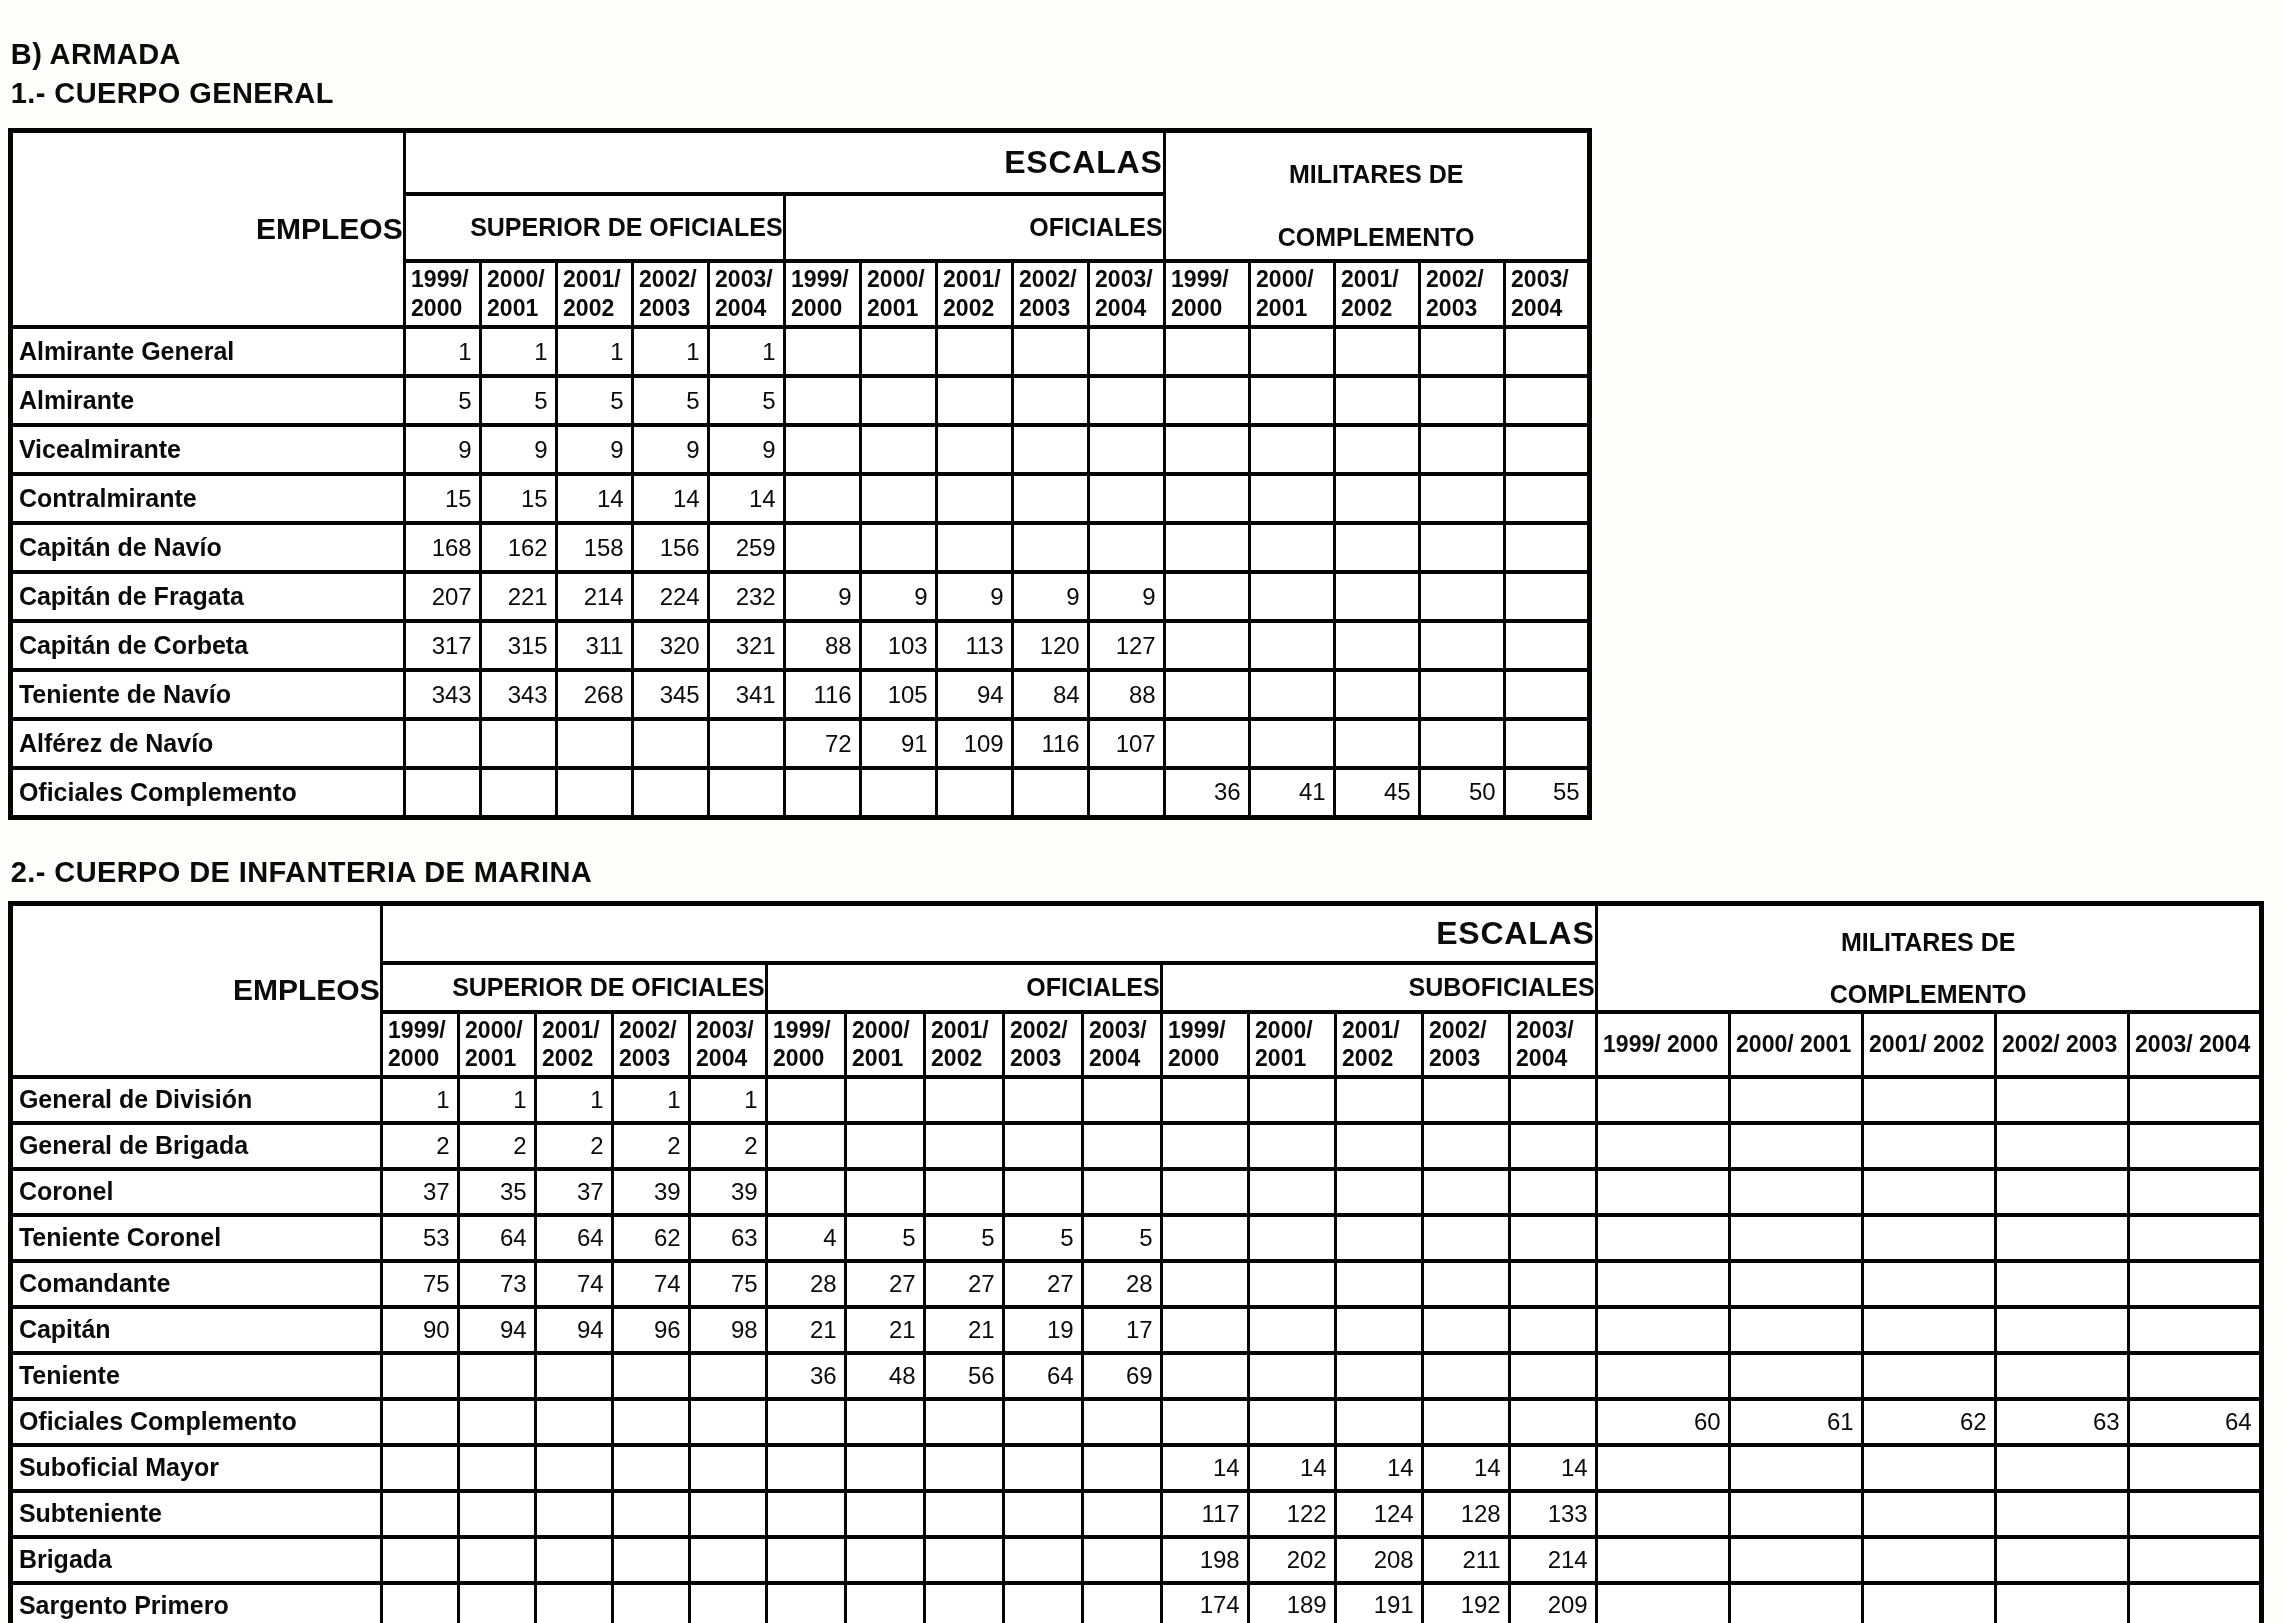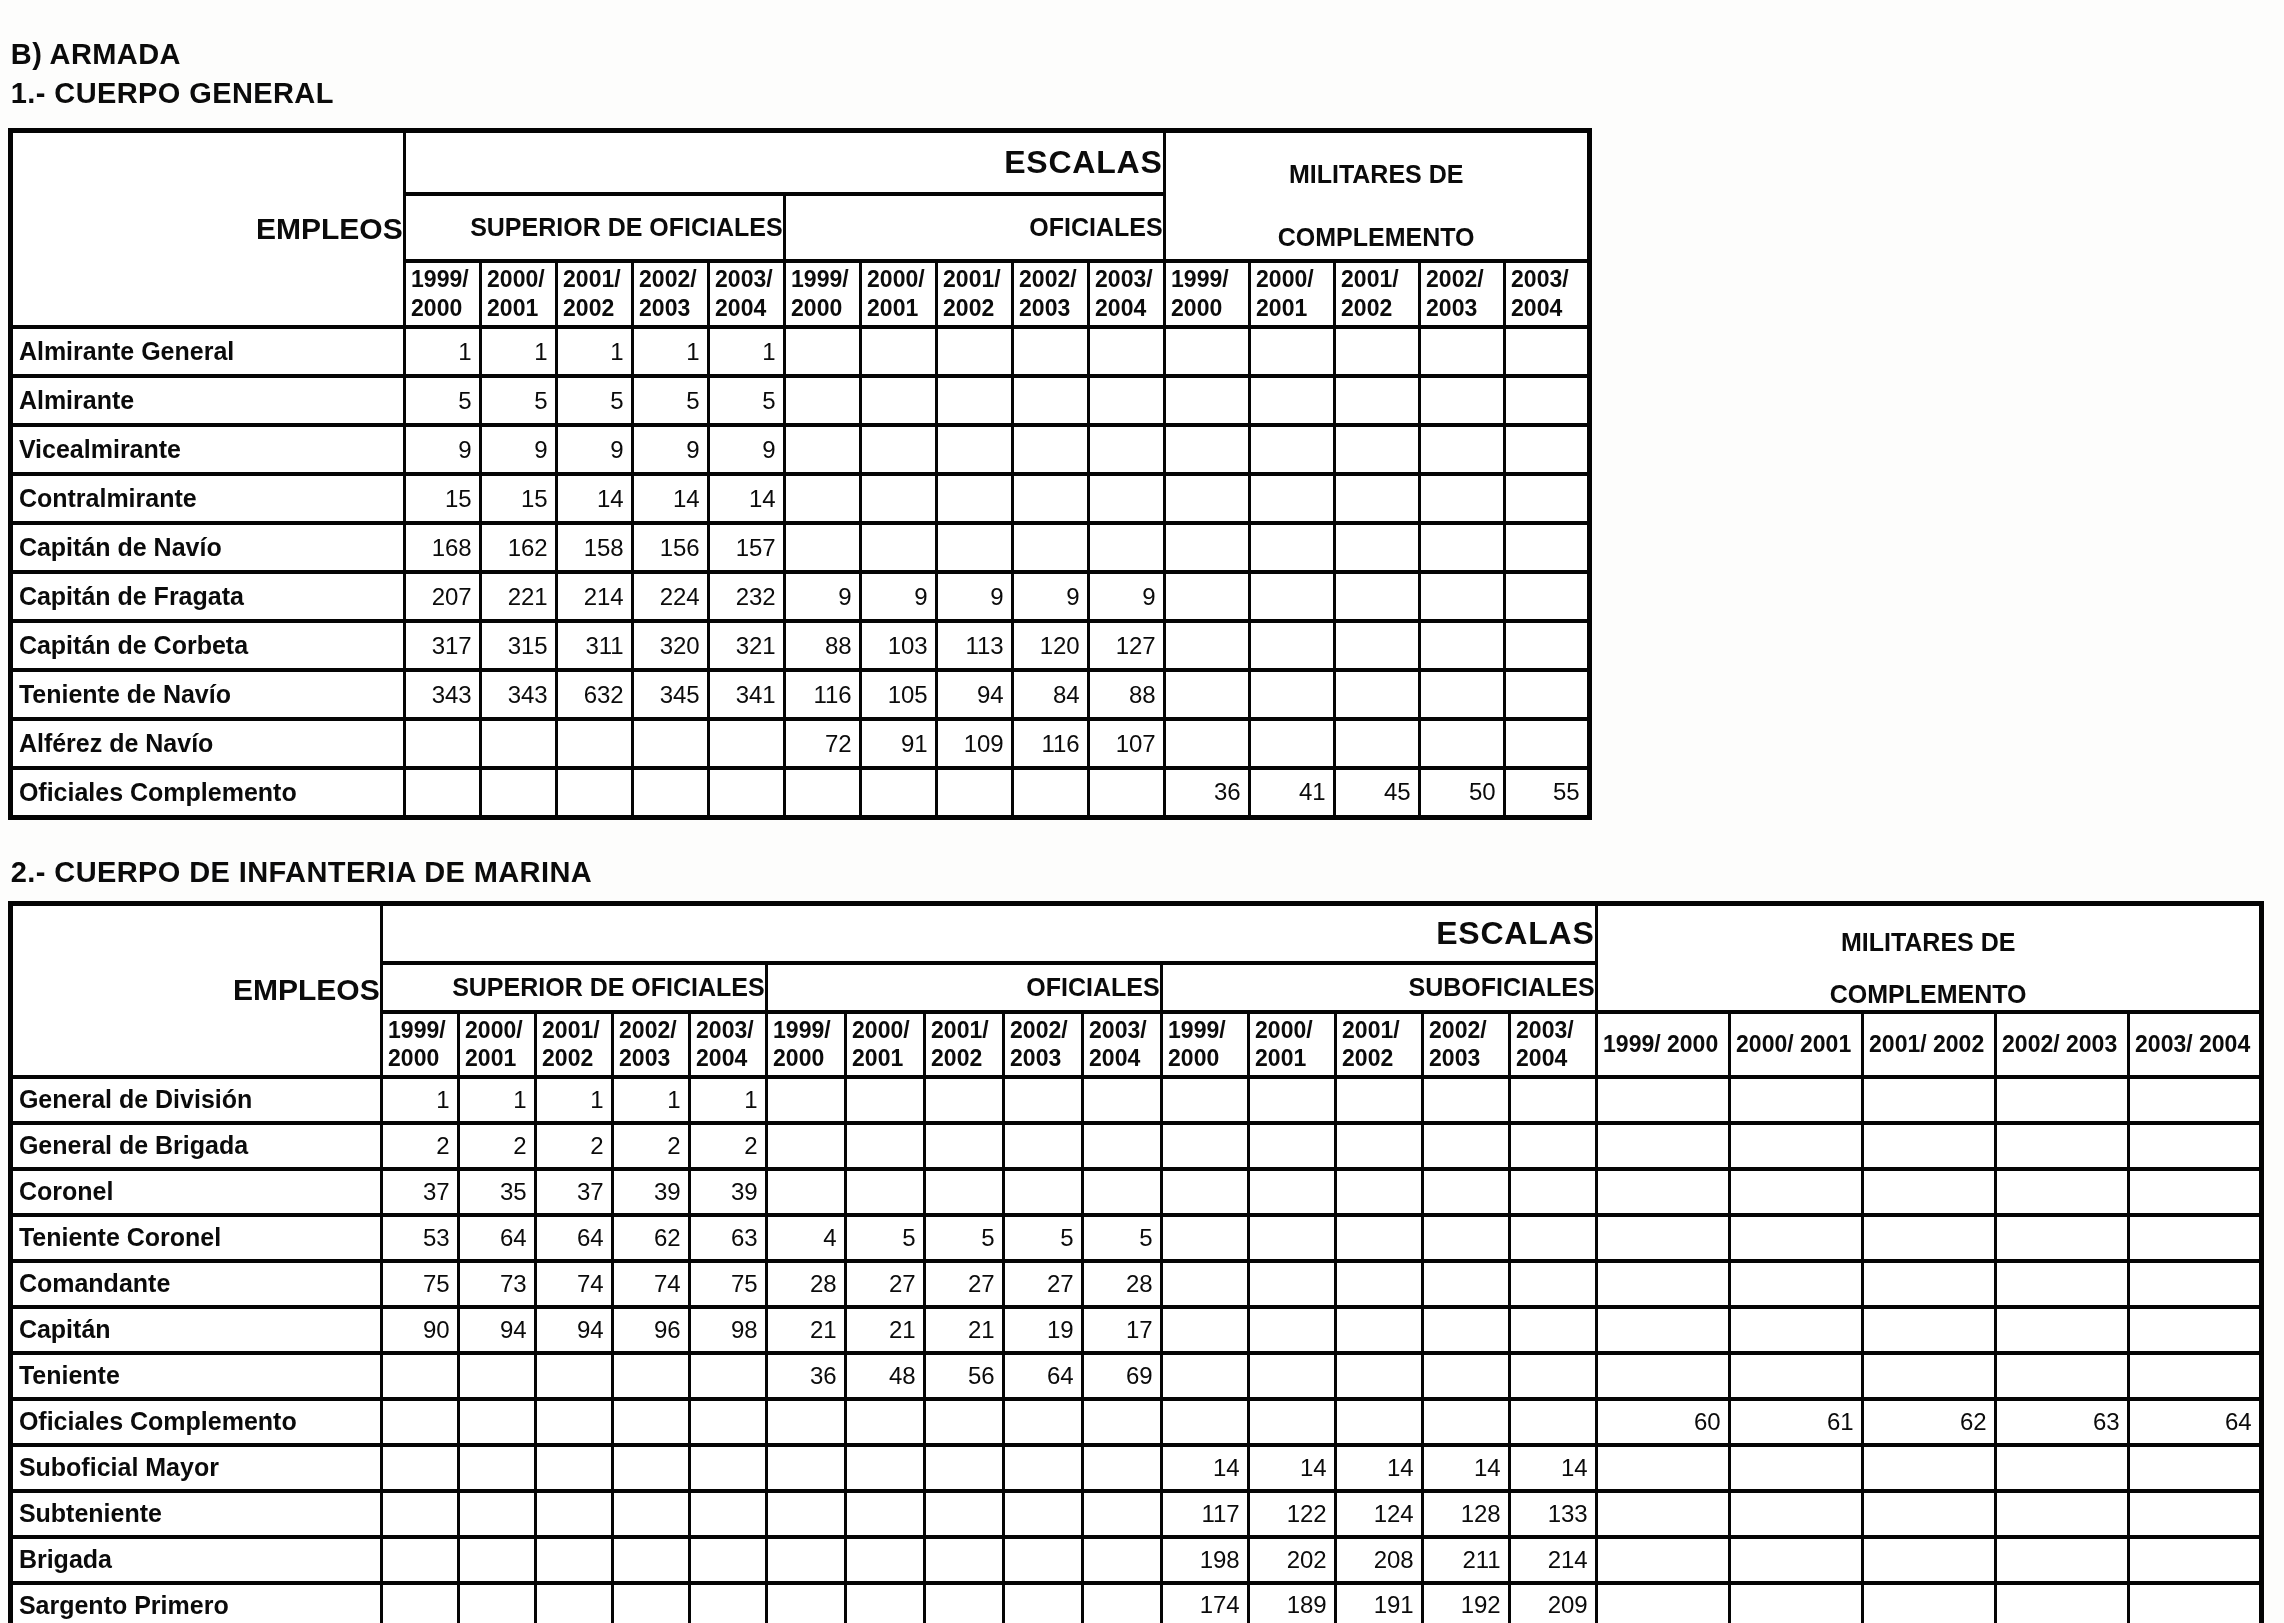--- a/index.html
+++ b/index.html
@@ -278,21 +278,21 @@
           <td class="val"></td>
           <td class="val"></td>
           <td class="val"></td>
         </tr>
         <tr>
           <td class="rowlabel">Capitán de Navío</td>
           <td class="val">168</td>
           <td class="val">162</td>
           <td class="val">158</td>
           <td class="val">156</td>
-          <td class="val">157</td>
+          <td class="val">259</td>
           <td class="val"></td>
           <td class="val"></td>
           <td class="val"></td>
           <td class="val"></td>
           <td class="val"></td>
           <td class="val"></td>
           <td class="val"></td>
           <td class="val"></td>
           <td class="val"></td>
           <td class="val"></td>
@@ -330,21 +330,21 @@
           <td class="val"></td>
           <td class="val"></td>
           <td class="val"></td>
           <td class="val"></td>
           <td class="val"></td>
         </tr>
         <tr>
           <td class="rowlabel">Teniente de Navío</td>
           <td class="val">343</td>
           <td class="val">343</td>
-          <td class="val">632</td>
+          <td class="val">268</td>
           <td class="val">345</td>
           <td class="val">341</td>
           <td class="val">116</td>
           <td class="val">105</td>
           <td class="val">94</td>
           <td class="val">84</td>
           <td class="val">88</td>
           <td class="val"></td>
           <td class="val"></td>
           <td class="val"></td>

